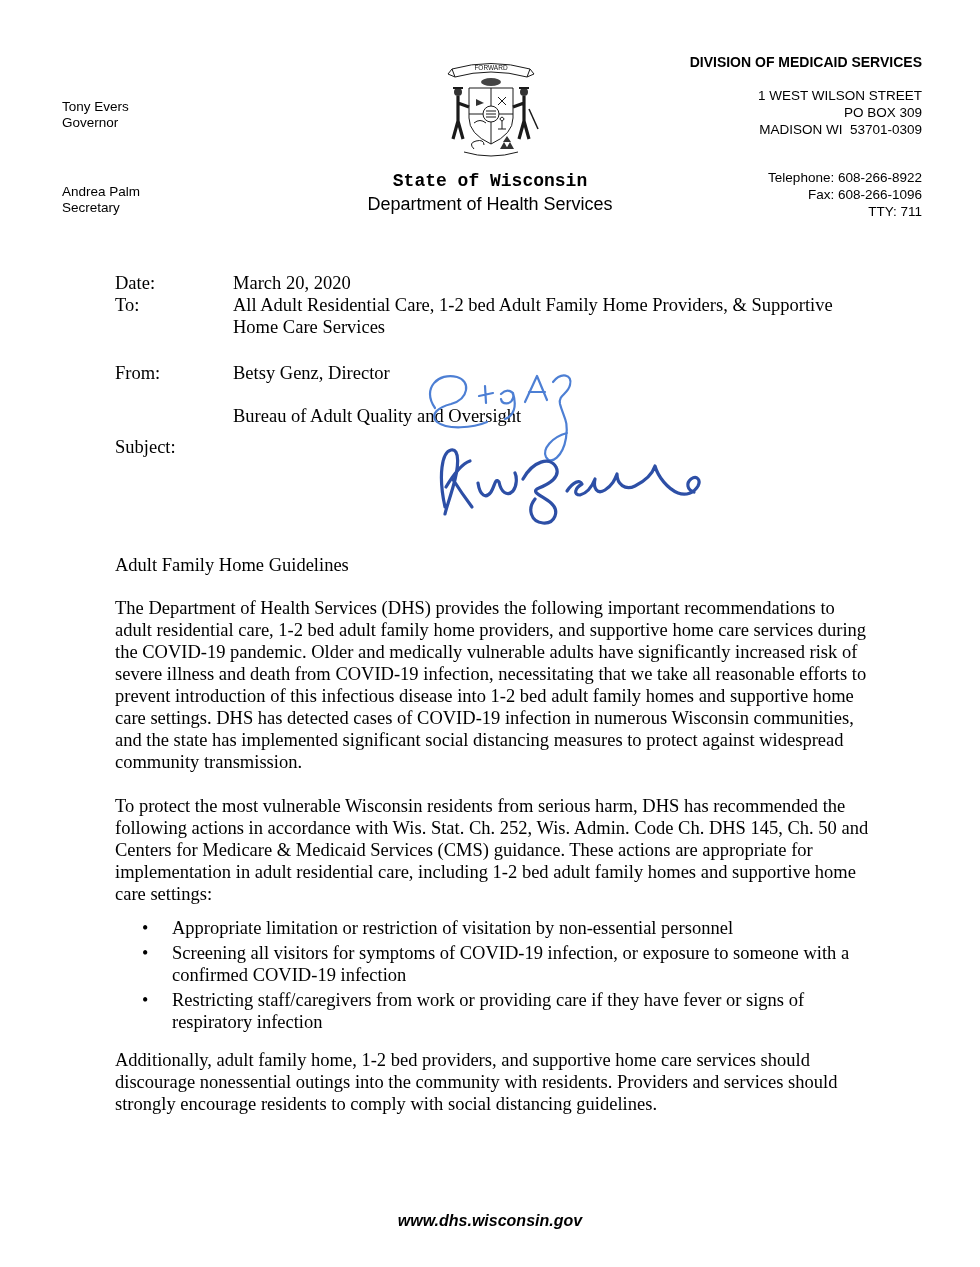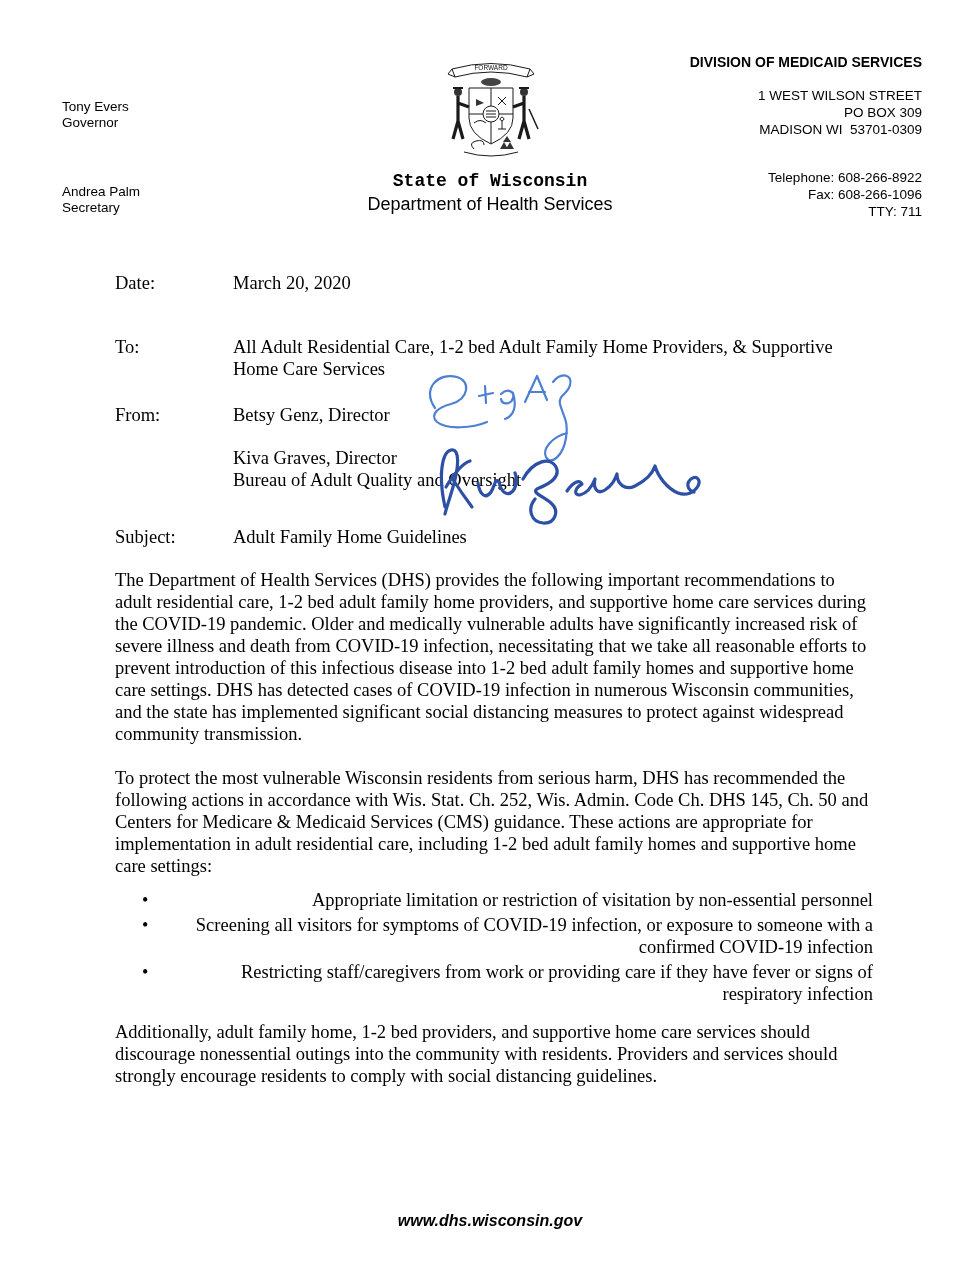--- a/index.html
+++ b/index.html
@@ -23,28 +23,28 @@
   .pre{white-space:pre;}
   .center-title{position:absolute;left:0;top:170px;width:100%;text-align:center;line-height:23px;}
   .center-title .l1{font-weight:bold;font-size:18px;font-family:Liberation Mono, monospace;}
   .center-title .l2{font-size:18px;}
   .seal{position:absolute;left:436px;top:57px;}
   
   .letter{position:absolute;left:115px;top:272px;width:758px;font-size:18.5px;line-height:22px;}
   .row{display:flex;}
   .row .lbl{width:118px;flex:0 0 118px;}
   .row .val{flex:1;}
-  .mt-to{margin-top:42px;justify-content:flex-end;}
+  .mt-to{justify-content:flex-end;}
   .mt-from1{margin-top:24px;}
   .mt-from2{margin-top:21px;}
-  .mt-subj{margin-top:35px;}
+  .mt-subj{margin-top:9px;flex-direction:column;}
   .para{margin:21px 0 0 0;}
   .para.p2{margin-top:22px;}
   .para.p3{margin-top:11px;}
-  ul.blist{margin:12px 0 16px 0;padding:0 0 0 57px;list-style:none;text-align:right;}
+  ul.blist{margin:12px 0 16px 0;padding:0 0 0 57px;list-style:none;}
   ul.blist li{position:relative;margin-bottom:3px;}
   ul.blist li::before{
     content:"\2022";
     position:absolute;left:-30px;top:0;
     font-size:18px;
   }
   
   .sig{position:absolute;}
   .sig-betsy{left:413px;top:366px;}
   .sig-kiva{left:423px;top:443px;}
@@ -140,21 +140,20 @@
     <div class="row mt-from1">
       <div class="lbl">From:</div>
       <div class="val">
         <div>Betsy Genz, Director</div>
       </div>
     </div>
 
     <div class="row mt-from2">
       <div class="lbl"></div>
       <div class="val">
-        <div>Kiva Graves, Director</div>
         <div>Bureau of Adult Quality and Oversight</div>
       </div>
     </div>
 
     <div class="row mt-subj">
       <div class="lbl">Subject:</div>
       <div class="val">Adult Family Home Guidelines</div>
     </div>
 
     <p class="para p1">The Department of Health Services (DHS) provides the following important recommendations to adult residential care, 1-2 bed adult family home providers, and supportive home care services during the COVID-19 pandemic. Older and medically vulnerable adults have significantly increased risk of severe illness and death from COVID-19 infection, necessitating that we take all reasonable efforts to prevent introduction of this infectious disease into 1-2 bed adult family homes and supportive home care settings. DHS has detected cases of COVID-19 infection in numerous Wisconsin communities, and the state has implemented significant social distancing measures to protect against widespread community transmission.</p>

